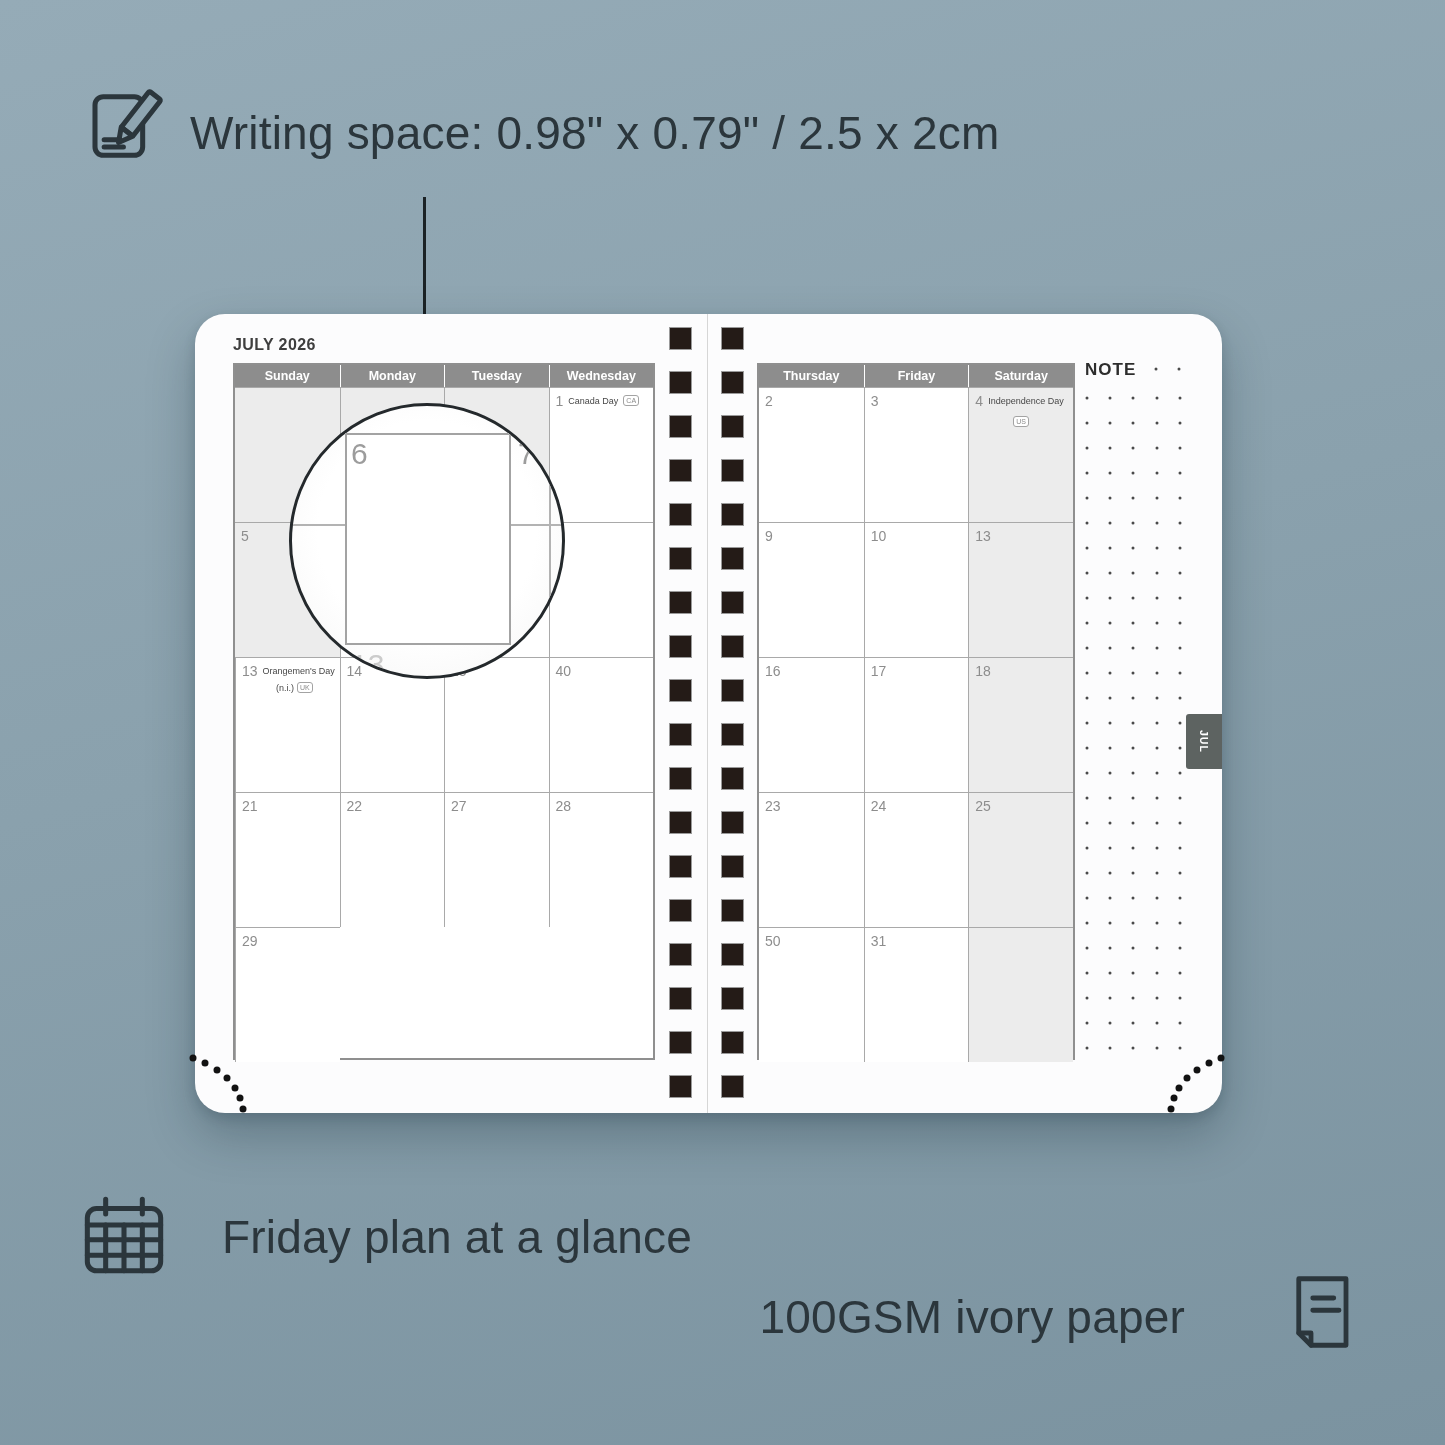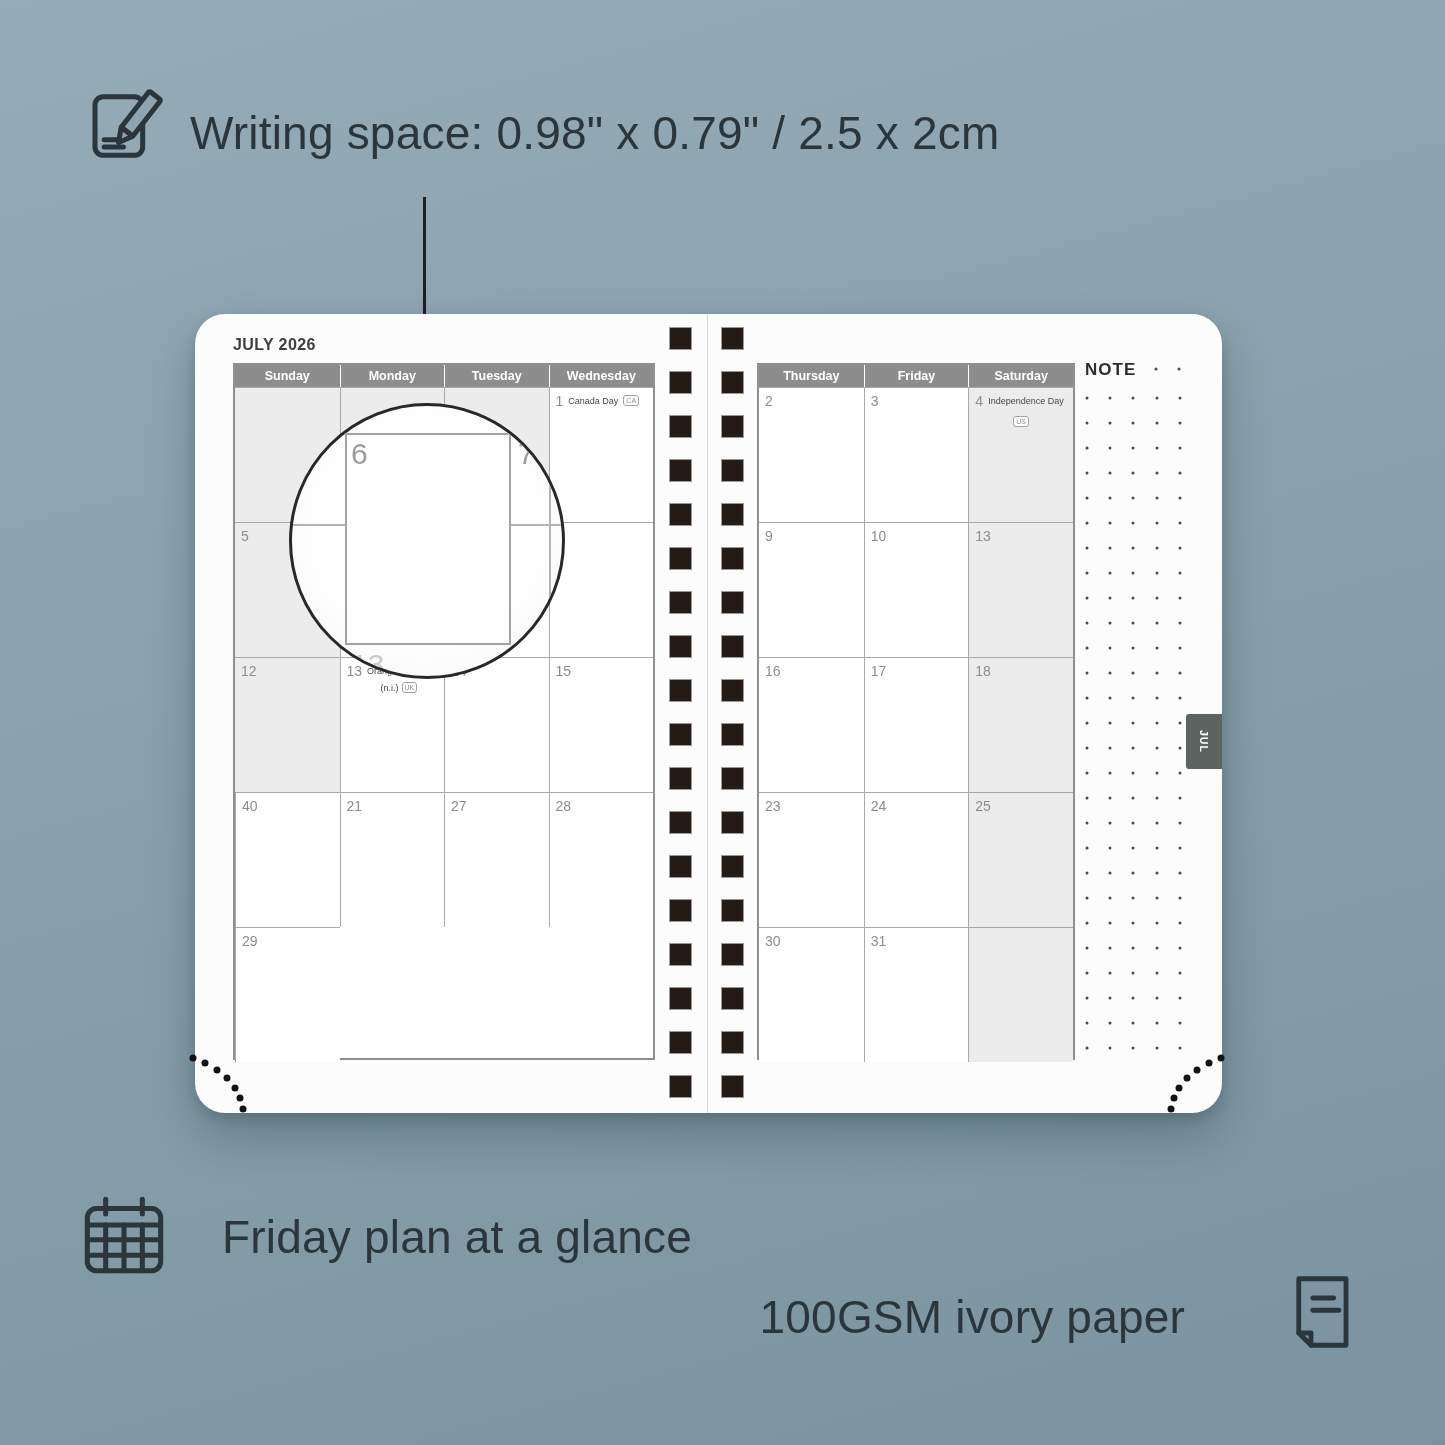--- a/index.html
+++ b/index.html
@@ -120,25 +120,20 @@
         <div class="cell">
           <div class="cline">
             <span class="num">7</span>
           </div>
         </div>
         <div class="cell">
           <div class="cline">
             <span class="num">8</span>
           </div>
         </div>
-        <div class="cell c0 shaded">
-          <div class="cline">
-            <span class="num">12</span>
-          </div>
-        </div>
         <div class="cell">
           <div class="cline">
             <span class="num">13</span>
             <span class="hol">Orangemen's Day</span>
           </div>
           <div class="subline">
             <span class="hol">(n.i.)</span>
             <span class="badge">UK</span>
           </div>
         </div>
@@ -153,20 +148,25 @@
           </div>
         </div>
         <div class="cell">
           <div class="cline">
             <span class="num">40</span>
           </div>
         </div>
         <div class="cell">
           <div class="cline">
             <span class="num">21</span>
+          </div>
+        </div>
+        <div class="cell">
+          <div class="cline">
+            <span class="num">22</span>
           </div>
         </div>
         <div class="cell">
           <div class="cline">
             <span class="num">27</span>
           </div>
         </div>
         <div class="cell">
           <div class="cline">
             <span class="num">28</span>
@@ -239,21 +239,21 @@
             <span class="num">24</span>
           </div>
         </div>
         <div class="cell shaded">
           <div class="cline">
             <span class="num">25</span>
           </div>
         </div>
         <div class="cell c0">
           <div class="cline">
-            <span class="num">30</span>
+            <span class="num">50</span>
           </div>
         </div>
         <div class="cell">
           <div class="cline">
             <span class="num">31</span>
           </div>
         </div>
         <div class="cell shaded">
           <div class="cline"></div>
         </div>

